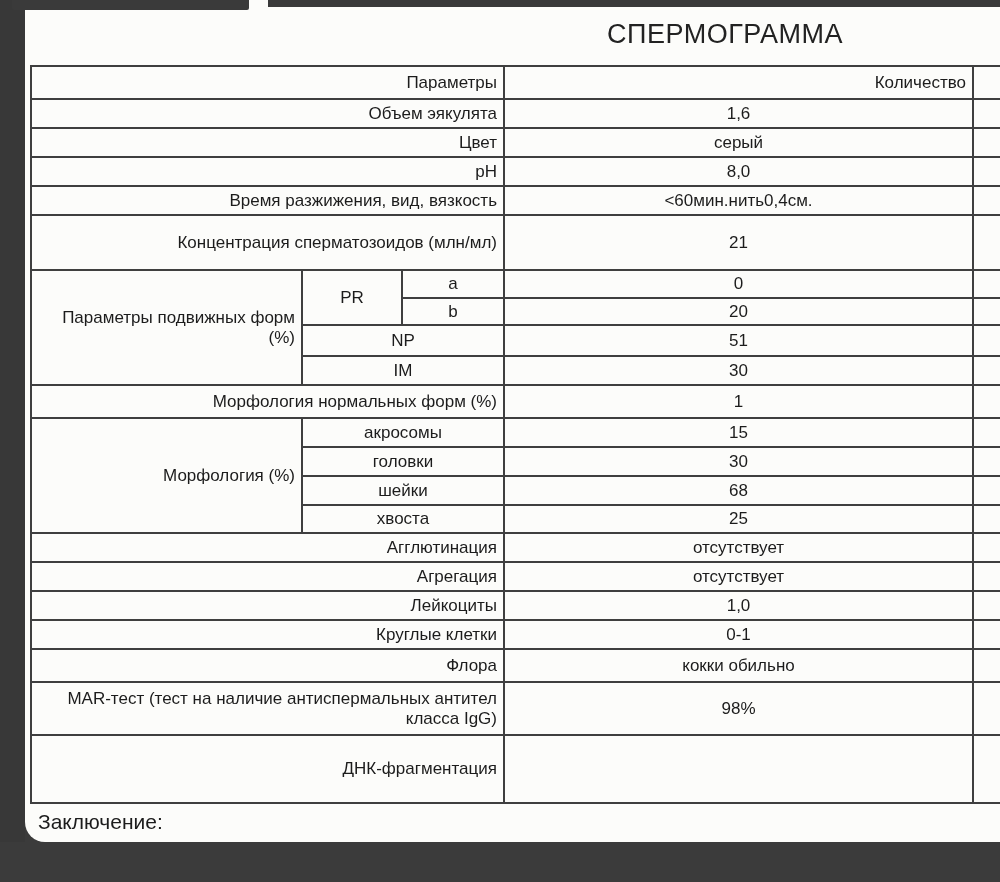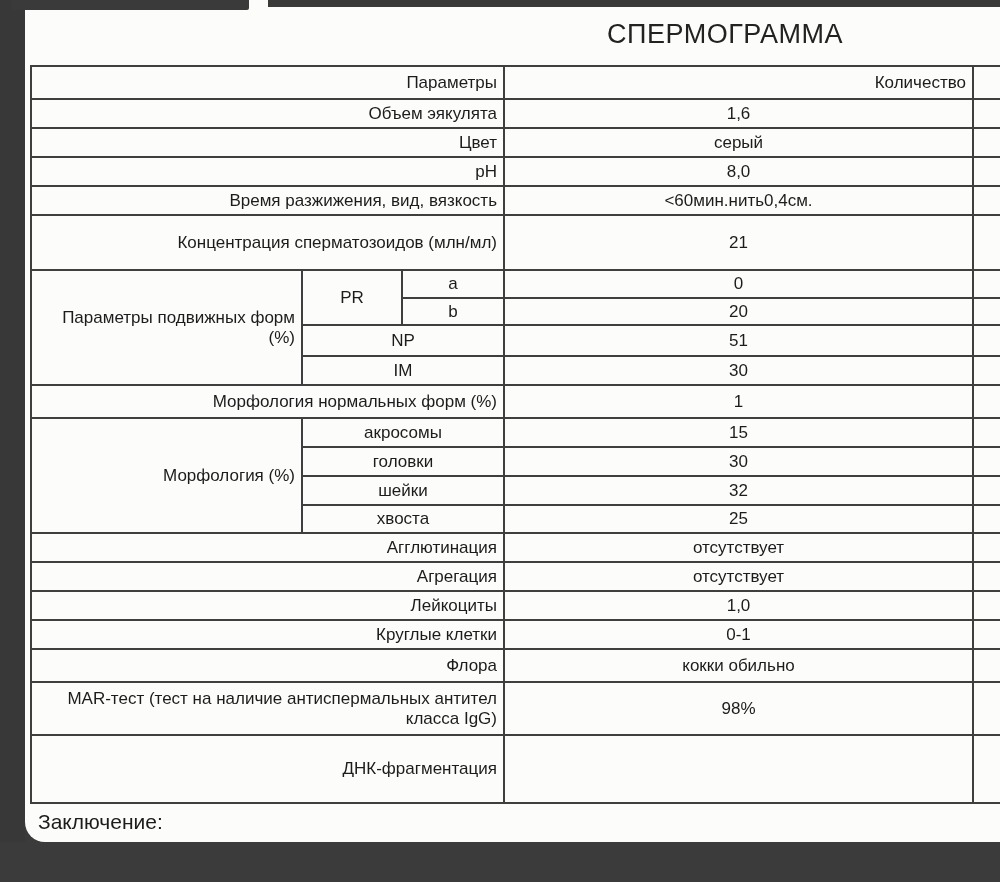--- a/index.html
+++ b/index.html
@@ -193,21 +193,21 @@
         <td class="val">15</td>
         <td class="extra"></td>
       </tr>
       <tr class="h-std">
         <td class="sub" colspan="2">головки</td>
         <td class="val">30</td>
         <td class="extra"></td>
       </tr>
       <tr class="h-std">
         <td class="sub" colspan="2">шейки</td>
-        <td class="val">32</td>
+        <td class="val">68</td>
         <td class="extra"></td>
       </tr>
       <tr class="h-a">
         <td class="sub" colspan="2">хвоста</td>
         <td class="val">25</td>
         <td class="extra"></td>
       </tr>
 
       <tr class="h-std">
         <td class="lbl" colspan="3">Агглютинация</td>

